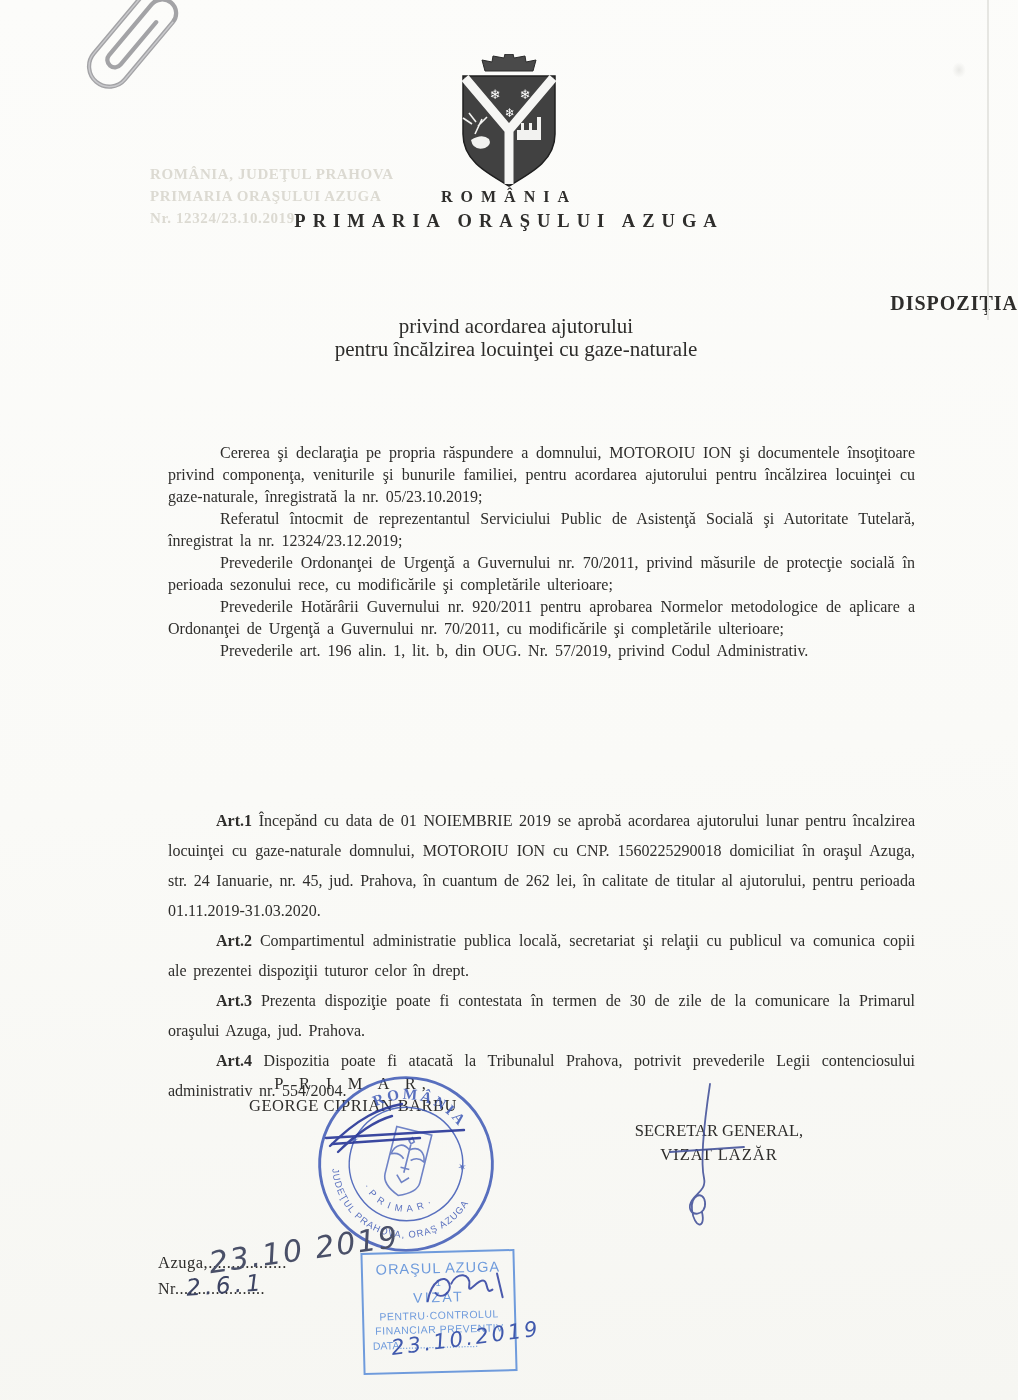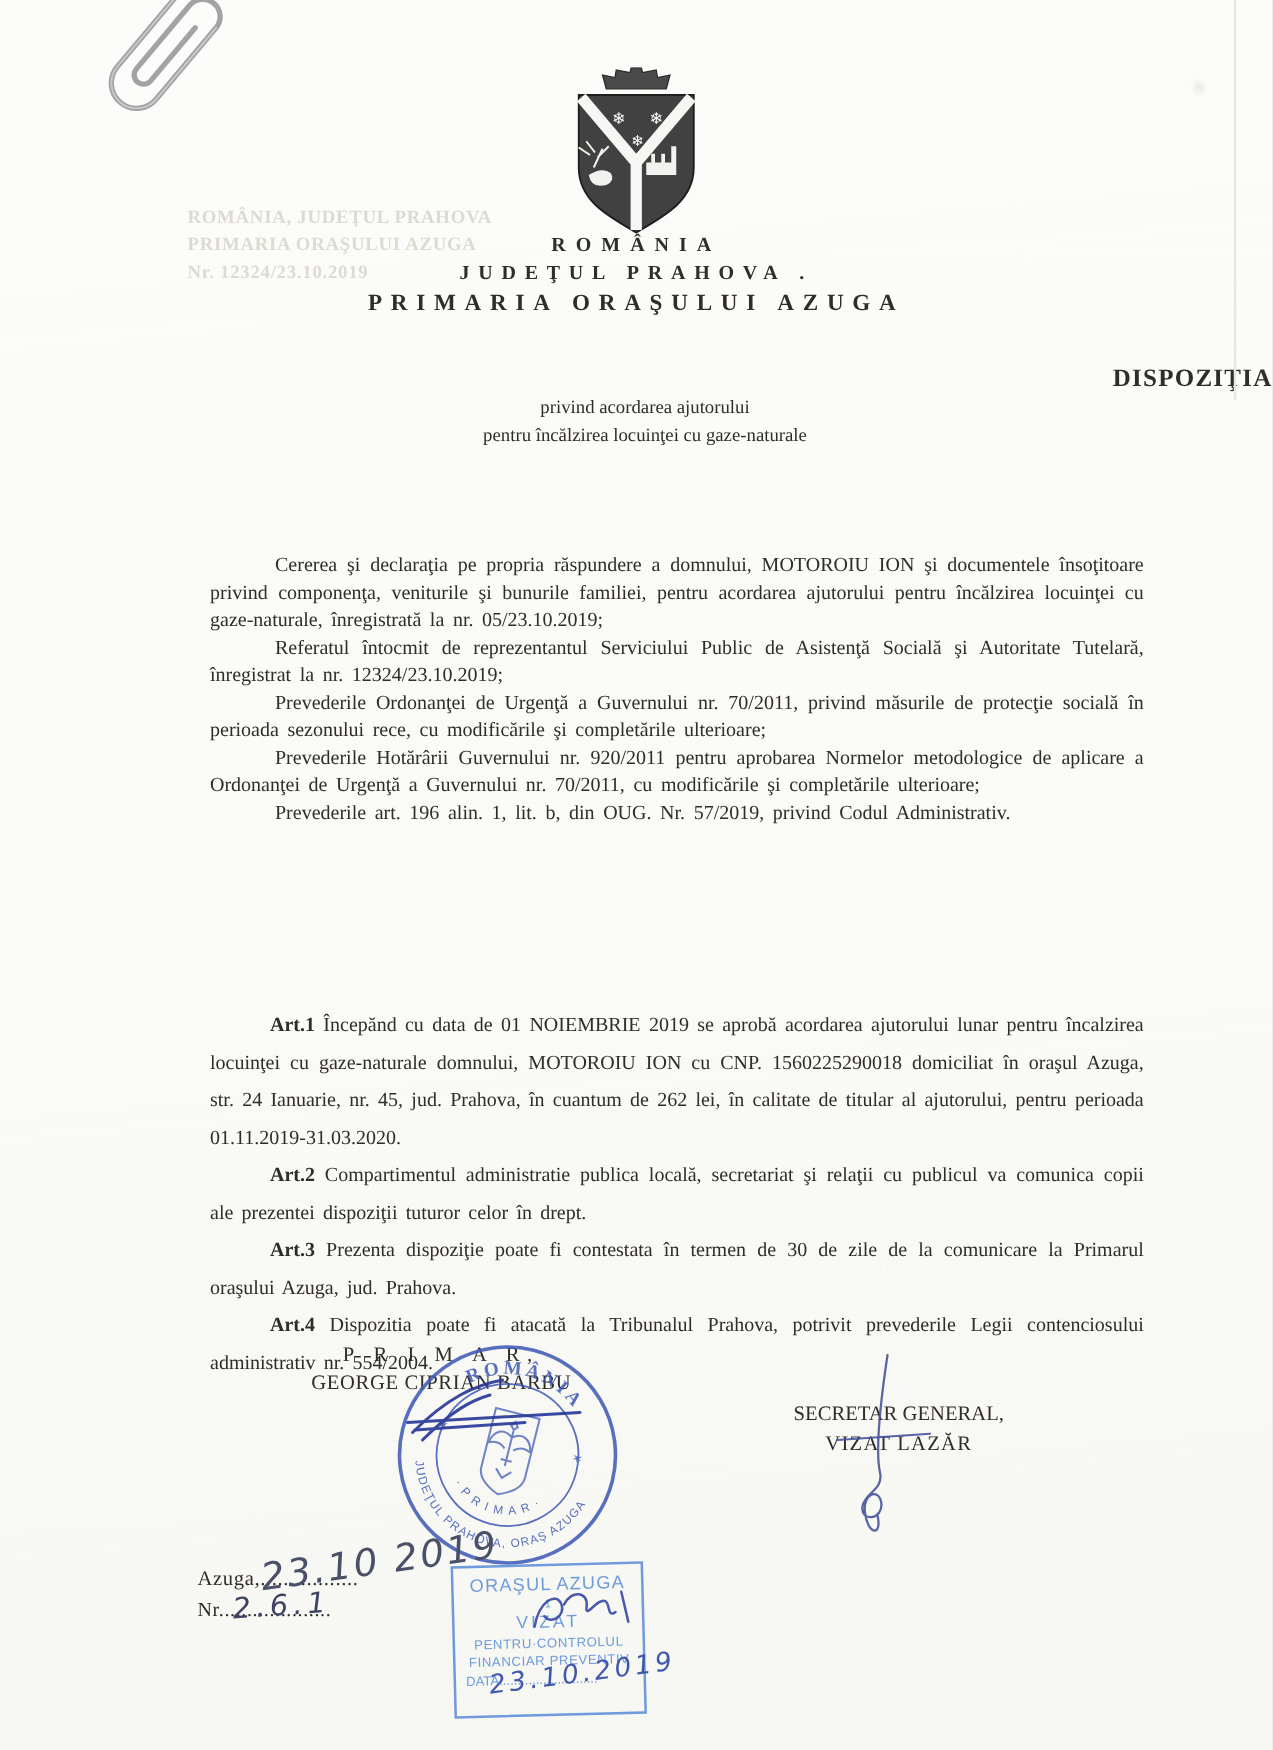--- a/index.html
+++ b/index.html
@@ -29,21 +29,21 @@
 
   
   .header{position:absolute;top:188px;left:0;width:100%;text-align:center;font-weight:bold;}
   .header .country{font-size:16px;letter-spacing:8px;}
   .header .county{font-size:16px;letter-spacing:7px;margin-top:4px;}
   .header .institution{font-size:18.5px;letter-spacing:7px;margin-top:5px;}
 
   
   .title-block{position:absolute;top:292px;left:0;width:100%;text-align:center;}
   .title-block .main{font-size:20px;font-weight:bold;letter-spacing:1px;text-align:right;}
-  .title-block .sub{font-size:15px;line-height:23px;padding-left:14px;}
+  .title-block .sub{font-size:21px;line-height:23px;padding-left:14px;}
   .title-block .sub:first-of-type{margin-top:3px;}
 
   .intro{position:absolute;top:383px;left:168px;width:747px;font-size:16.5px;}
   .intro span{padding-left:72px;}
 
   .considerations{position:absolute;top:442px;left:168px;width:747px;
     font-size:16px;line-height:22px;text-align:justify;word-spacing:.18em;}
   .considerations p{margin:0;text-indent:52px;}
 
   .dispune{position:absolute;top:762px;left:0;width:100%;text-align:center;
@@ -115,34 +115,33 @@
     <text x="61" y="63" font-family="DejaVu Sans" font-size="12" fill="#ffffff" text-anchor="middle">❄</text>
     <g>
       <path d="M26,80 l7,-15 m-4,7 l9,-9 m-11,5 l-7,-9 m3,11 l-9,-6" stroke="#f2f2f0" stroke-width="1.6" fill="none"></path>
       <path d="M22,86 q11,-7 18,-1 q3,6 -4,9 q-12,3 -14,-8 z" fill="#f2f2f0"></path>
     </g>
     <path d="M68,86 v-10 h4 v-7 h3 v7 h5 v-7 h3 v7 h5 v-13 h4 v23 z" fill="#f2f2f0"></path>
   </svg>
 
   <div class="header">
     <div class="country">ROMÂNIA</div>
-    <div class="county">JUDEŢUL PRAHOVA .</div>
     <div class="institution">PRIMARIA ORAŞULUI AZUGA</div>
   </div>
 
   <div class="title-block">
     <div class="main">DISPOZIŢIA</div>
     <div class="sub">privind acordarea ajutorului</div>
     <div class="sub">pentru încălzirea locuinţei cu gaze-naturale</div>
   </div>
 
 
   <div class="considerations">
     <p>Cererea şi declaraţia pe propria răspundere a domnului, MOTOROIU ION şi documentele însoţitoare privind componenţa, veniturile şi bunurile familiei, pentru acordarea ajutorului pentru încălzirea locuinţei cu gaze-naturale, înregistrată la nr. 05/23.10.2019;</p>
-    <p>Referatul întocmit de reprezentantul Serviciului Public de Asistenţă Socială şi Autoritate Tutelară, înregistrat la nr. 12324/23.10.2019;</p>
+    <p>Referatul întocmit de reprezentantul Serviciului Public de Asistenţă Socială şi Autoritate Tutelară, înregistrat la nr. 12324/23.12.2019;</p>
     <p>Prevederile Ordonanţei de Urgenţă a Guvernului nr. 70/2011, privind măsurile de protecţie socială în perioada sezonului rece, cu modificările şi completările ulterioare;</p>
     <p>Prevederile Hotărârii Guvernului nr. 920/2011 pentru aprobarea Normelor metodologice de aplicare a Ordonanţei de Urgenţă a Guvernului nr. 70/2011, cu modificările şi completările ulterioare;</p>
     <p>Prevederile art. 196 alin. 1, lit. b, din OUG. Nr. 57/2019, privind Codul Administrativ.</p>
   </div>
 
 
   <div class="articles">
     <p><b>Art.1</b> <span>Începănd cu data de 01 NOIEMBRIE 2019 se aprobă acordarea ajutorului lunar pentru încalzirea locuinţei cu gaze-naturale domnului, MOTOROIU ION cu CNP. 1560225290018 domiciliat în oraşul Azuga, str. 24 Ianuarie, nr. 45, jud. Prahova, în cuantum de 262 lei, în calitate de titular al ajutorului, pentru perioada 01.11.2019-31.03.2020.</span></p>
     <p><b>Art.2</b> <span>Compartimentul administratie publica locală, secretariat şi relaţii cu publicul va comunica copii ale prezentei dispoziţii tuturor celor în drept.</span></p>
     <p><b>Art.3</b> <span>Prezenta dispoziţie poate fi contestata în termen de 30 de zile de la comunicare la Primarul oraşului Azuga, jud. Prahova.</span></p>

